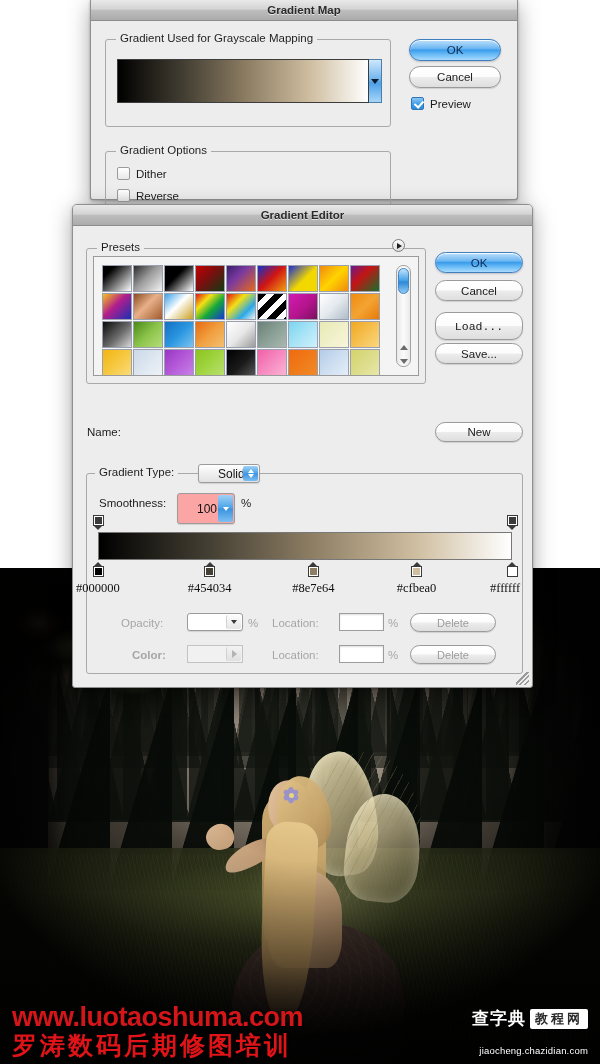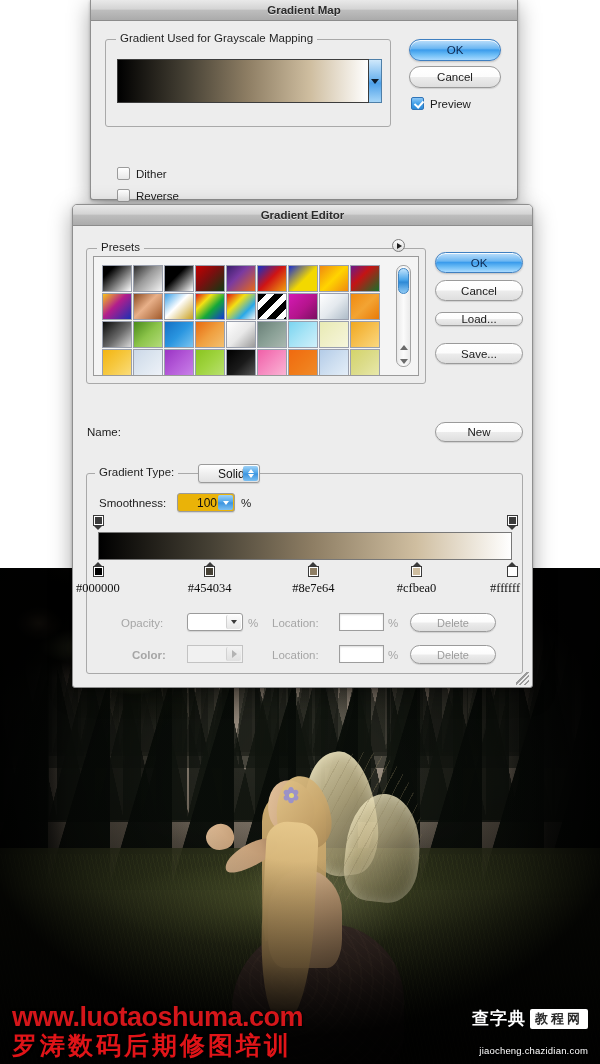--- a/index.html
+++ b/index.html
@@ -486,20 +486,23 @@
 
       <div class="group" style="left:14px; top:18px; width:286px; height:88px;">
         <span class="group-label">Gradient Used for Grayscale Mapping</span>
       </div>
 
       <div id="gm-swatch" style="left:26px; top:38px; width:252px; height:44px;">
         <div style="width: 100%; height: 100%; background: linear-gradient(90deg, rgb(0, 0, 0) 0%, rgb(69, 64, 52) 27%, rgb(142, 126, 100) 52%, rgb(207, 190, 160) 77%, rgb(255, 255, 255) 100%);"></div>
       </div>
       <div id="gm-swatch-btn" style="left:278px; top:38px; height:44px;"></div>
 
+      <div class="group" style="left:14px; top:130px; width:286px; height:62px;">
+        <span class="group-label">Gradient Options</span>
+      </div>
 
       <div style="position:absolute; left:26px; top:146px; display:flex; align-items:center; gap:6px;">
         <span class="cbx"></span>
         <span class="lbl">Dither</span>
       </div>
 
       <div style="position:absolute; left:26px; top:168px; display:flex; align-items:center; gap:6px;">
         <span class="cbx"></span>
         <span class="lbl">Reverse</span>
       </div>
@@ -580,21 +583,21 @@
             </div>
         </div>
       </div>
 
       <div class="btn btn-default" style="position:absolute; left:362px; top:26px; width:88px; height:21px;">
         <span>OK</span>
       </div>
       <div class="btn" style="position:absolute; left:362px; top:54px; width:88px; height:21px;">
         <span>Cancel</span>
       </div>
-      <div class="btn" style="position:absolute; left:362px; top:86px; width:88px; height:14px;">
+      <div class="btn" style="position:absolute; left:362px; top:86px; width:88px; height:28px;font-family:Liberation Mono, monospace;">
         <span>Load...</span>
       </div>
       <div class="btn" style="position:absolute; left:362px; top:117px; width:88px; height:21px;align-items:center;">
         <span>Save...</span>
       </div>
 
       <span class="lbl" style="position:absolute; left:14px; top:200px;">Name:</span>
       <div class="btn" style="position:absolute; left:362px; top:196px; width:88px; height:20px;">
         <span>New</span>
       </div>
@@ -604,21 +607,21 @@
       </div>
       <div class="popup" style="position:absolute; left:125px; top:238px; width:62px; height:19px;">
         <span>Solid</span>
         <span class="popup-arrows">
           <i class="ar-up"></i>
             <i class="ar-dn"></i>
         </span>
       </div>
 
       <span class="lbl" style="position:absolute; left:26px; top:271px;">Smoothness:</span>
-      <div class="popup" style="position:absolute; left:104px; top:267px; width:58px; height:19px; background:#eab308;">
+      <div class="popup" style="position:absolute; left:104px; top:267px; width:58px; height:31px; background:#fca5a5;">
         <span>100</span>
         <span class="popup-arrow-one">
           <i class="ar-dn"></i>
         </span>
       </div>
       <span class="lbl" style="position:absolute; left:168px; top:271px;">%</span>
 
       <div id="grad-strip" style="left:25px; top:306px; width:414px; height:28px;">
         <div id="grad-strip-fill" style="width: 100%; height: 100%; background: linear-gradient(90deg, rgb(0, 0, 0) 0%, rgb(69, 64, 52) 27%, rgb(142, 126, 100) 52%, rgb(207, 190, 160) 77%, rgb(255, 255, 255) 100%);"></div>
       </div>

